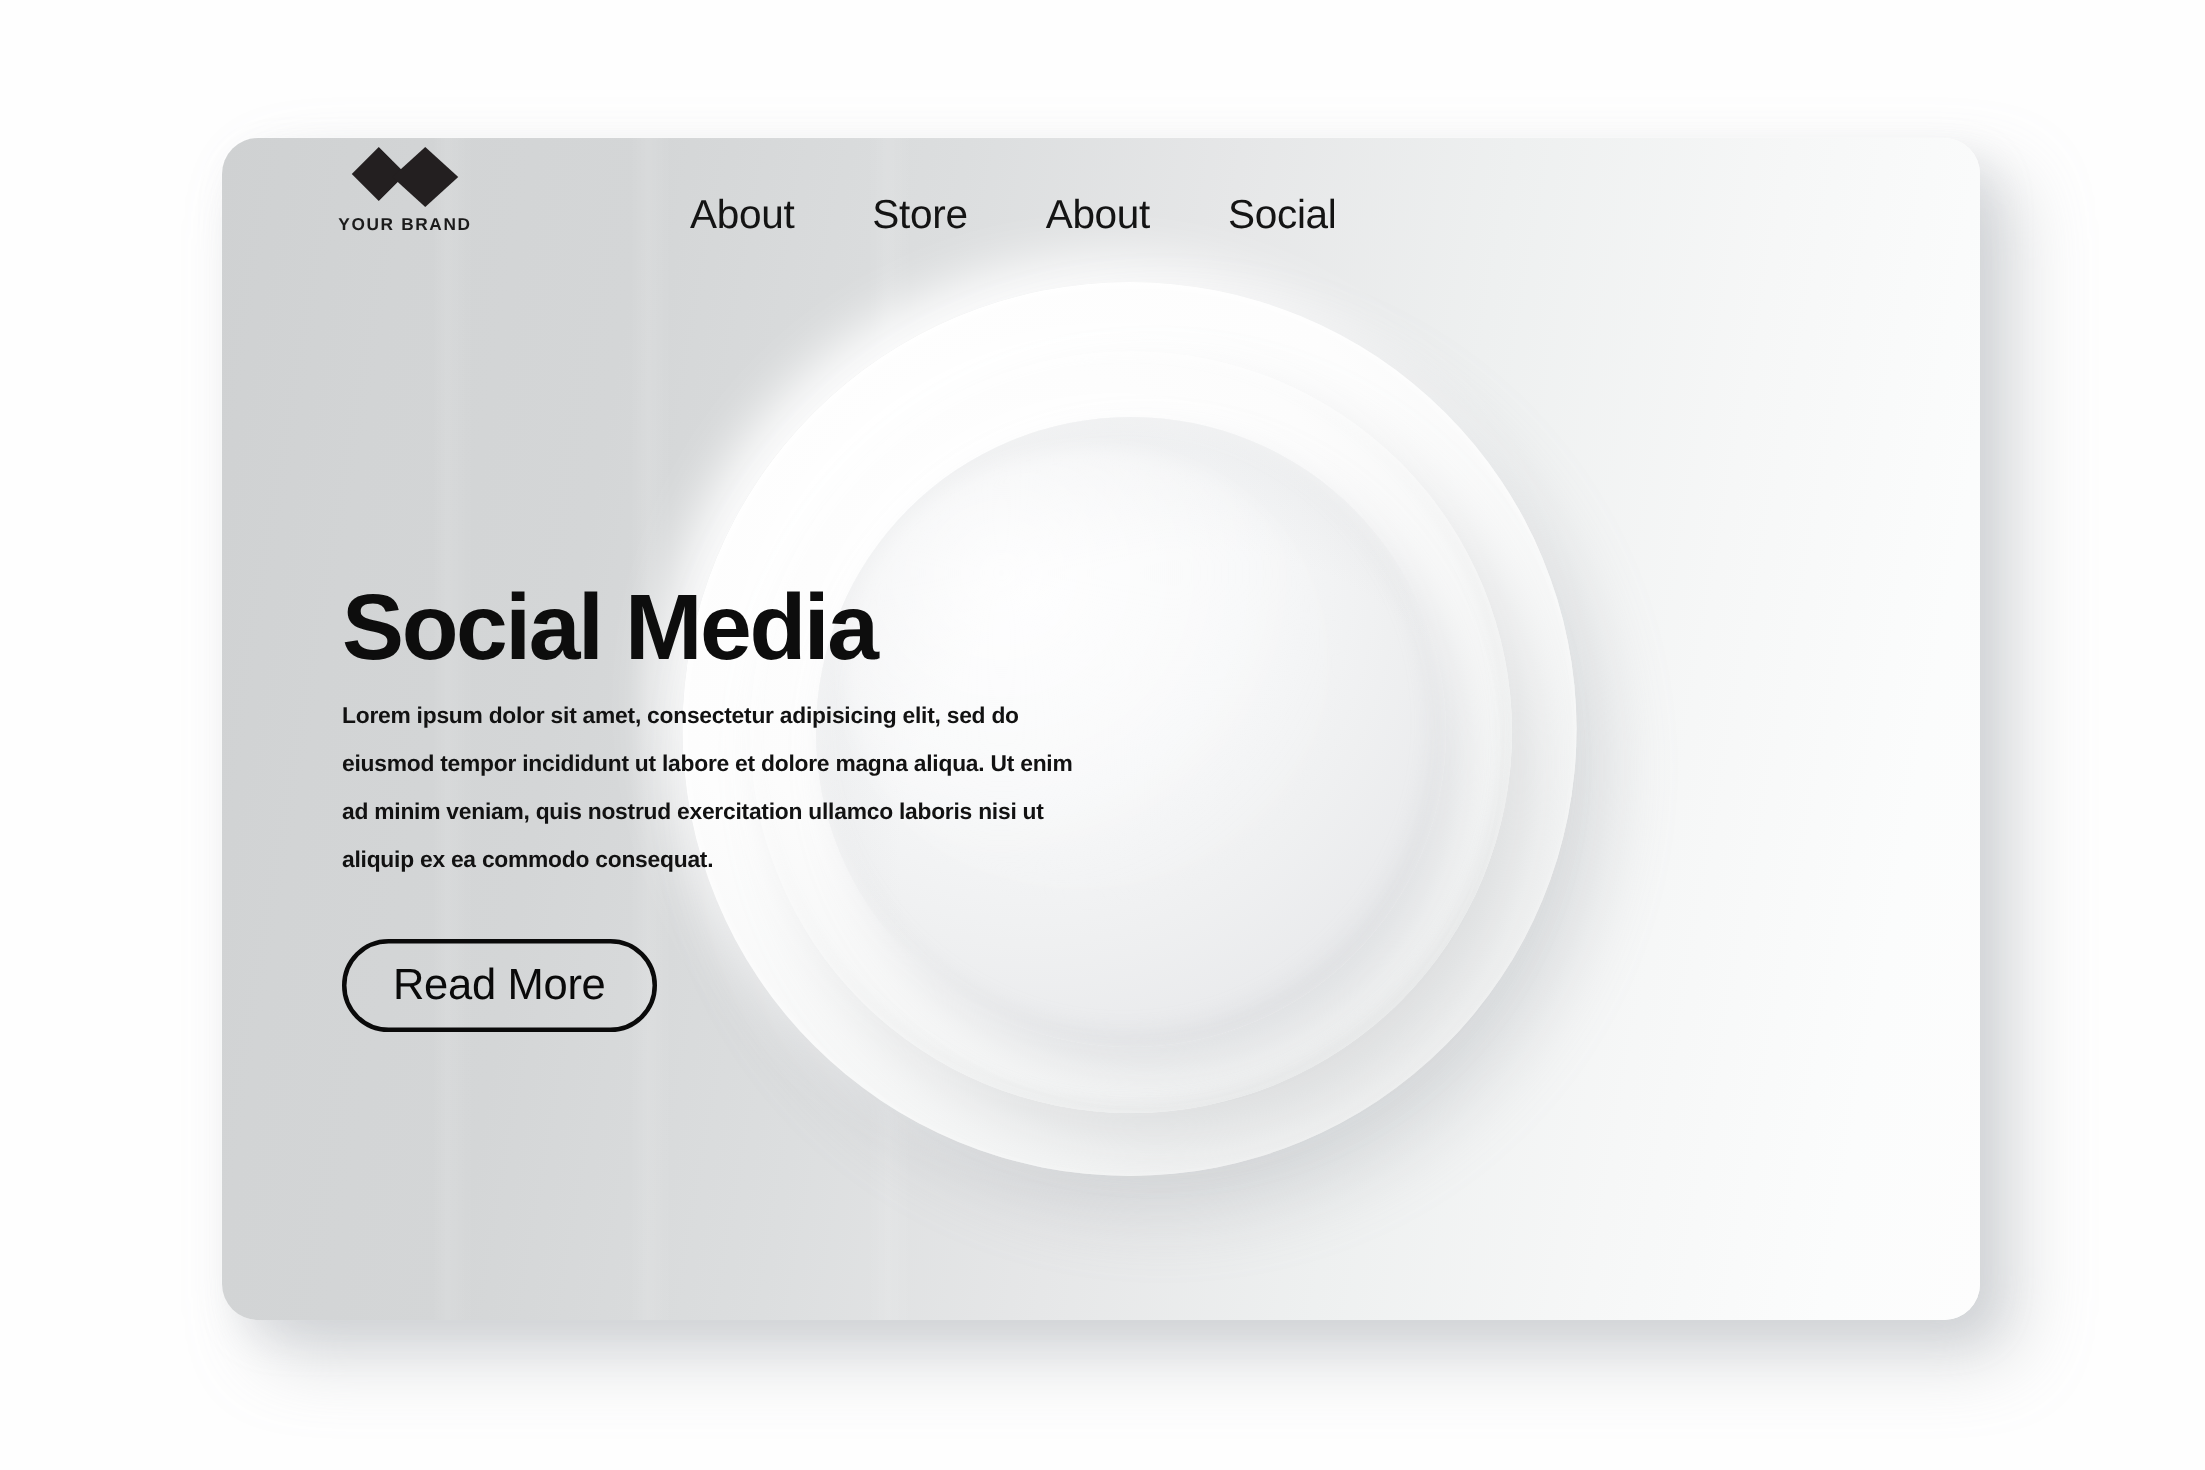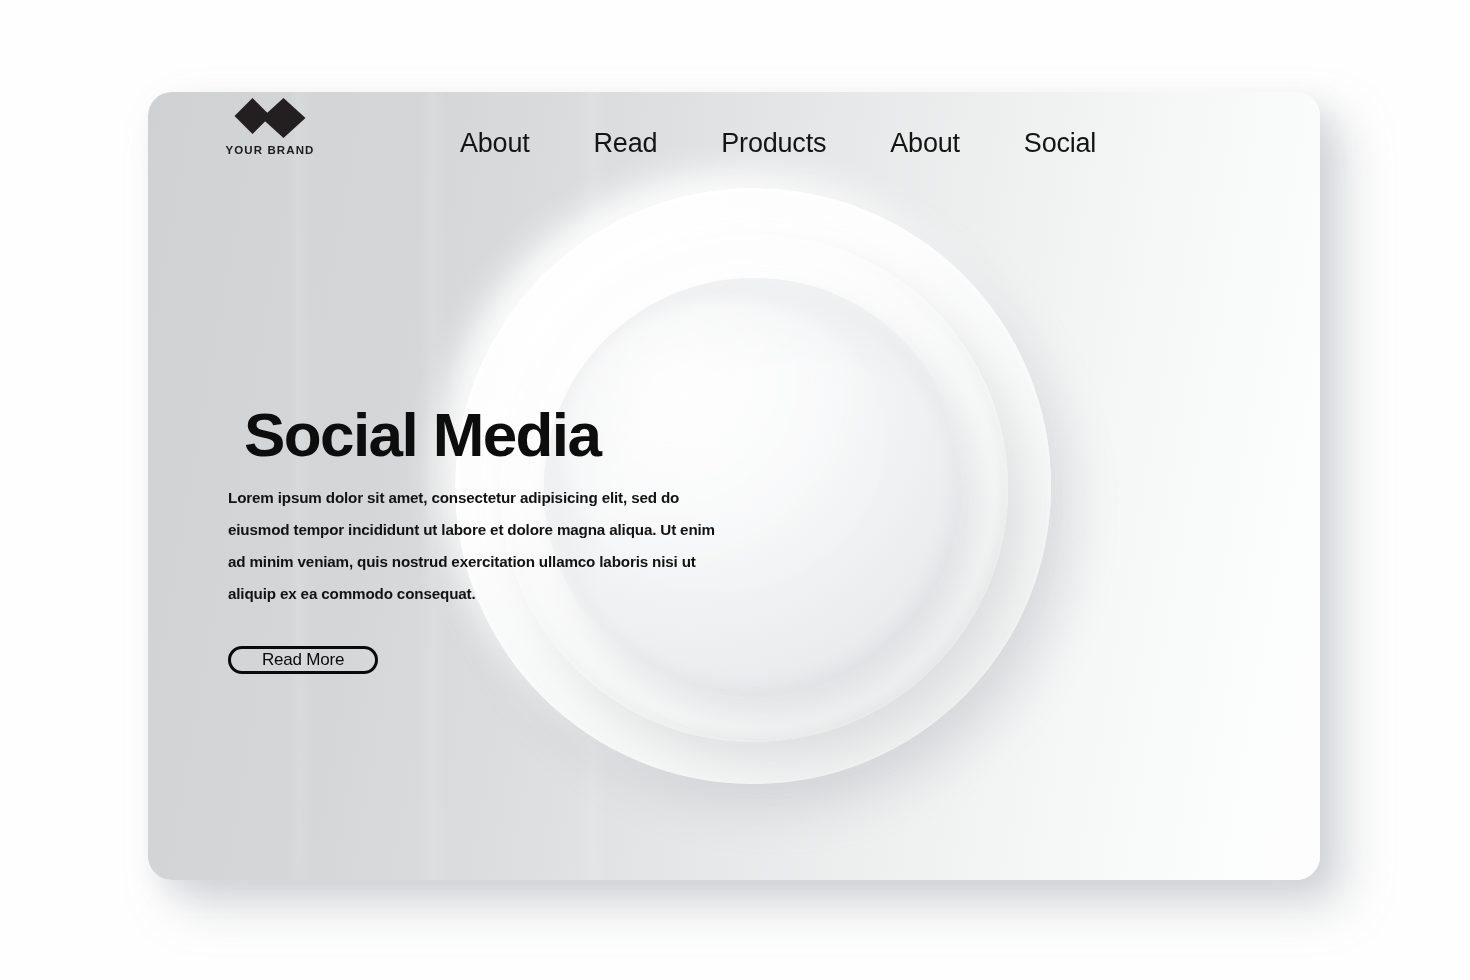--- a/index.html
+++ b/index.html
@@ -184,21 +184,21 @@
     color: #1b1b1b;
     white-space: nowrap;
   }
 
   #nav {
     position: absolute;
     left: 286px;
     top: 32px;
     display: flex;
     align-items: center;
-    gap: 12px;
+    gap: 0px;
   }
   .nav-item {
     font-family: "Liberation Sans", sans-serif;
     font-size: 27px;
     font-weight: 500;
     color: #141414;
     letter-spacing: -0.2px;
     padding: 4px 26px;
     cursor: pointer;
     white-space: nowrap;
@@ -206,47 +206,47 @@
 
   
   #hero {
     position: absolute;
     left: 80px;
     top: 296px;
     width: 520px;
     z-index: 6;
   }
   #hero-title {
-    margin: 16px;
+    margin: 0;
     font-family: "Liberation Sans", sans-serif;
     font-size: 62px;
     line-height: 1.0;
     font-weight: bold;
     color: #0d0d0d;
     letter-spacing: -1.6px;
   }
   #hero-paragraph {
     margin: 12px 0 0 0;
     width: 500px;
     font-family: "Liberation Sans", sans-serif;
     font-size: 15.2px;
     font-weight: bold;
     line-height: 2.1;
     color: #121212;
     letter-spacing: -0.15px;
   }
   #read-more-button {
     margin-top: 36px;
     display: inline-block;
-    padding: 2px 31px;
+    padding: 13px 31px;
     border: 3px solid #0a0a0a;
     border-radius: 999px;
     background: transparent;
     font-family: "Liberation Sans", sans-serif;
-    font-size: 17px;
+    font-size: 29px;
     font-weight: 400;
     color: #0a0a0a;
     letter-spacing: -0.2px;
     cursor: pointer;
     line-height: 1.05;
   }
 </style>
 </head>
 <body>
 
@@ -272,22 +272,21 @@
           <path d="M 22.5 2 L 40.5 20 L 31.5 29 L 22.5 20 L 31.5 11 L 22.5 2 Z
                    M 22.5 2 L 4.5 20 L 22.5 38 L 31.5 29 L 22.5 20 L 31.5 11 Z" fill="#231f20"></path>
 
           <path d="M 53.5 2 L 75.5 22 L 53.5 42 L 31.5 22 Z" fill="#231f20"></path>
         </svg>
         <div id="brand-name">YOUR BRAND</div>
       </div>
 
       <nav id="nav">
         <span class="nav-item">About</span>
-        <span class="nav-item">Read</span>
-        <span class="nav-item">Products</span>
+        <span class="nav-item">Store</span>
         <span class="nav-item">About</span>
         <span class="nav-item">Social</span>
       </nav>
 
     </div>
 
     <div id="hero">
       <h1 id="hero-title">Social Media</h1>
       <p id="hero-paragraph">Lorem ipsum dolor sit amet, consectetur adipisicing elit, sed do eiusmod tempor incididunt ut labore et dolore magna aliqua. Ut enim ad minim veniam, quis nostrud exercitation ullamco laboris nisi ut aliquip ex ea commodo consequat.</p>
       <button id="read-more-button">Read More</button>

